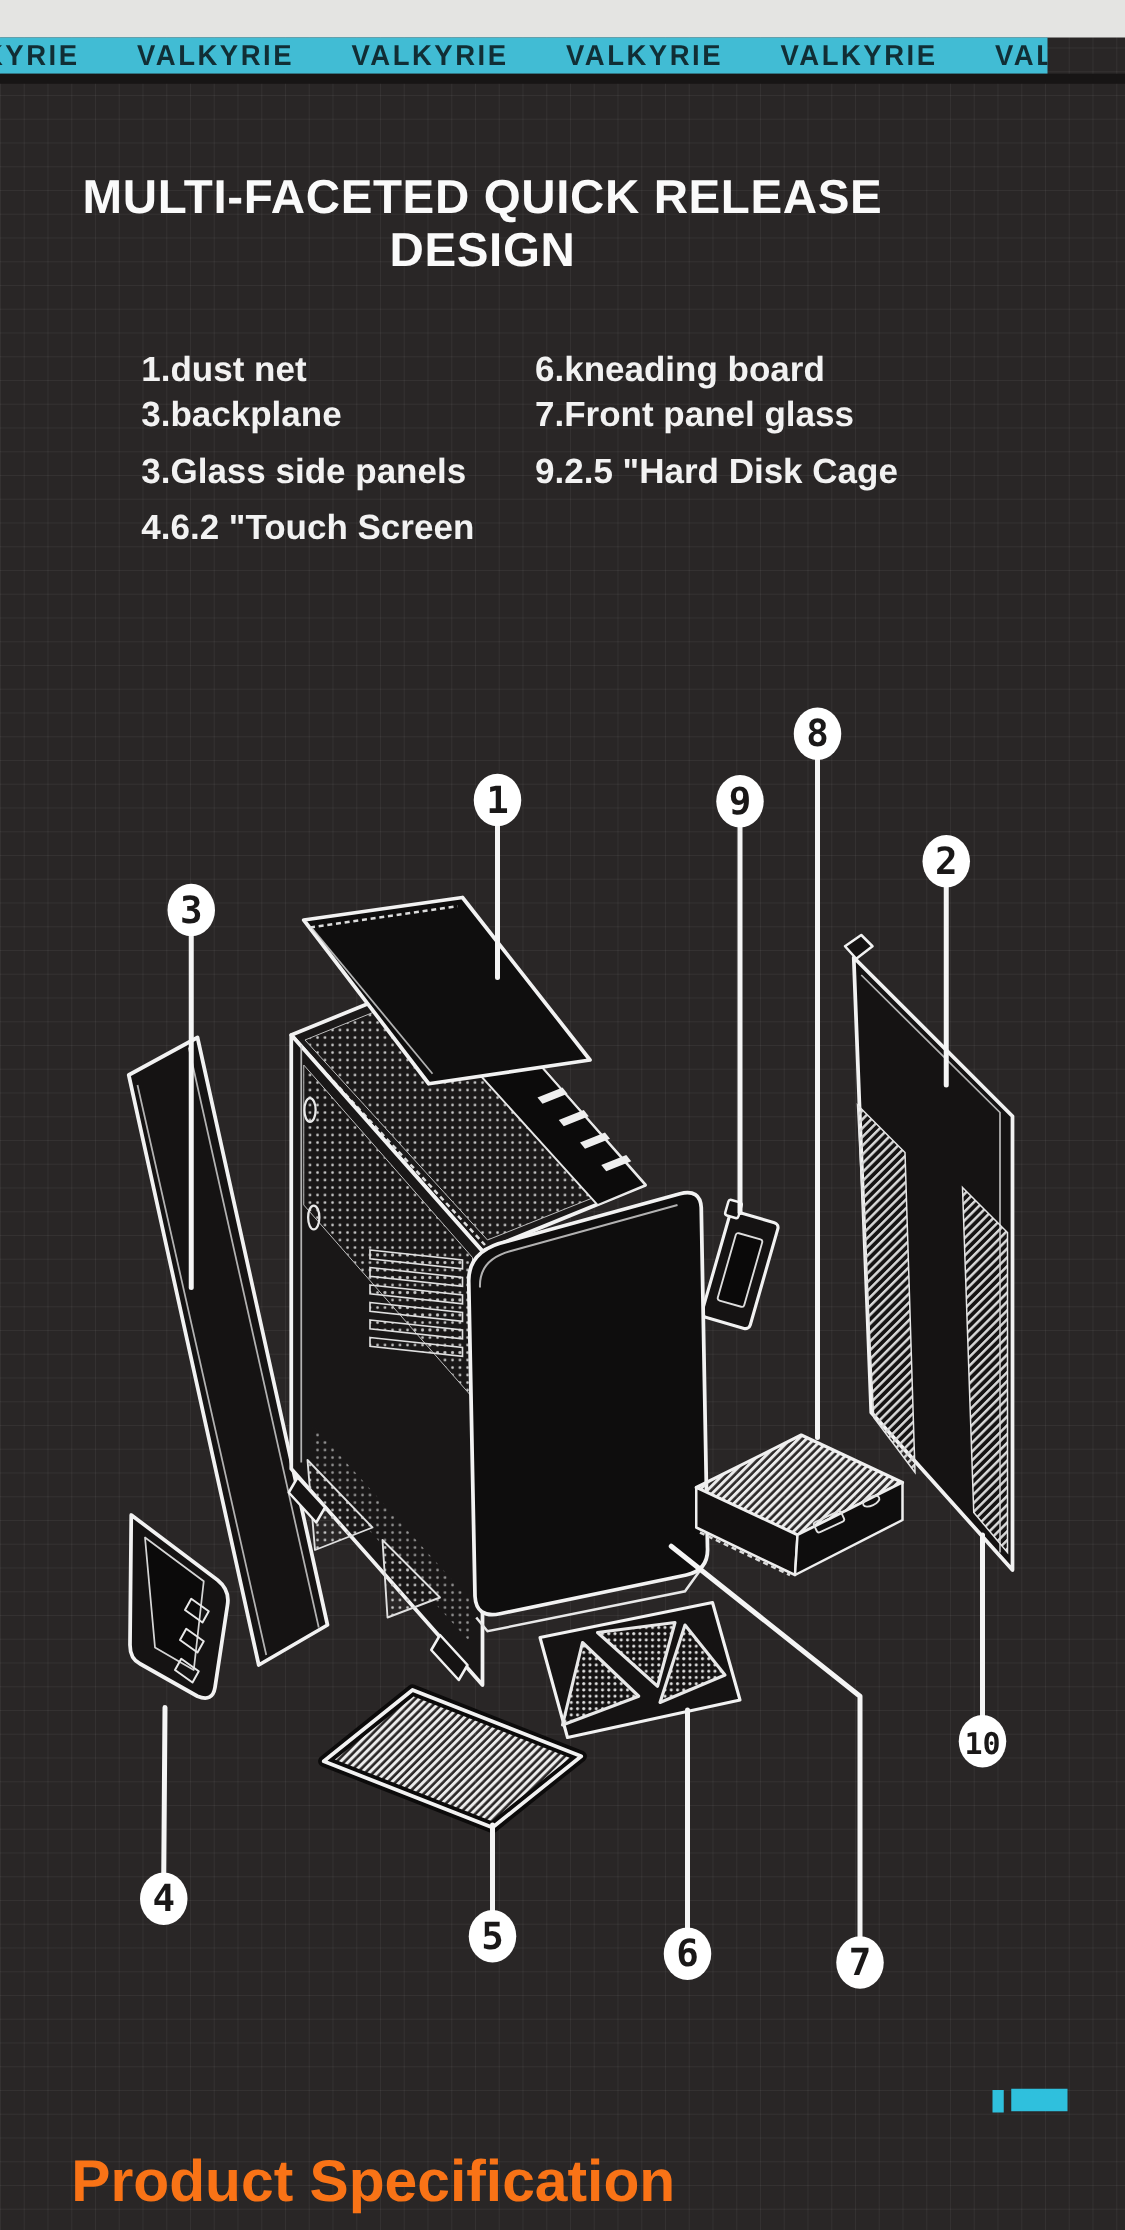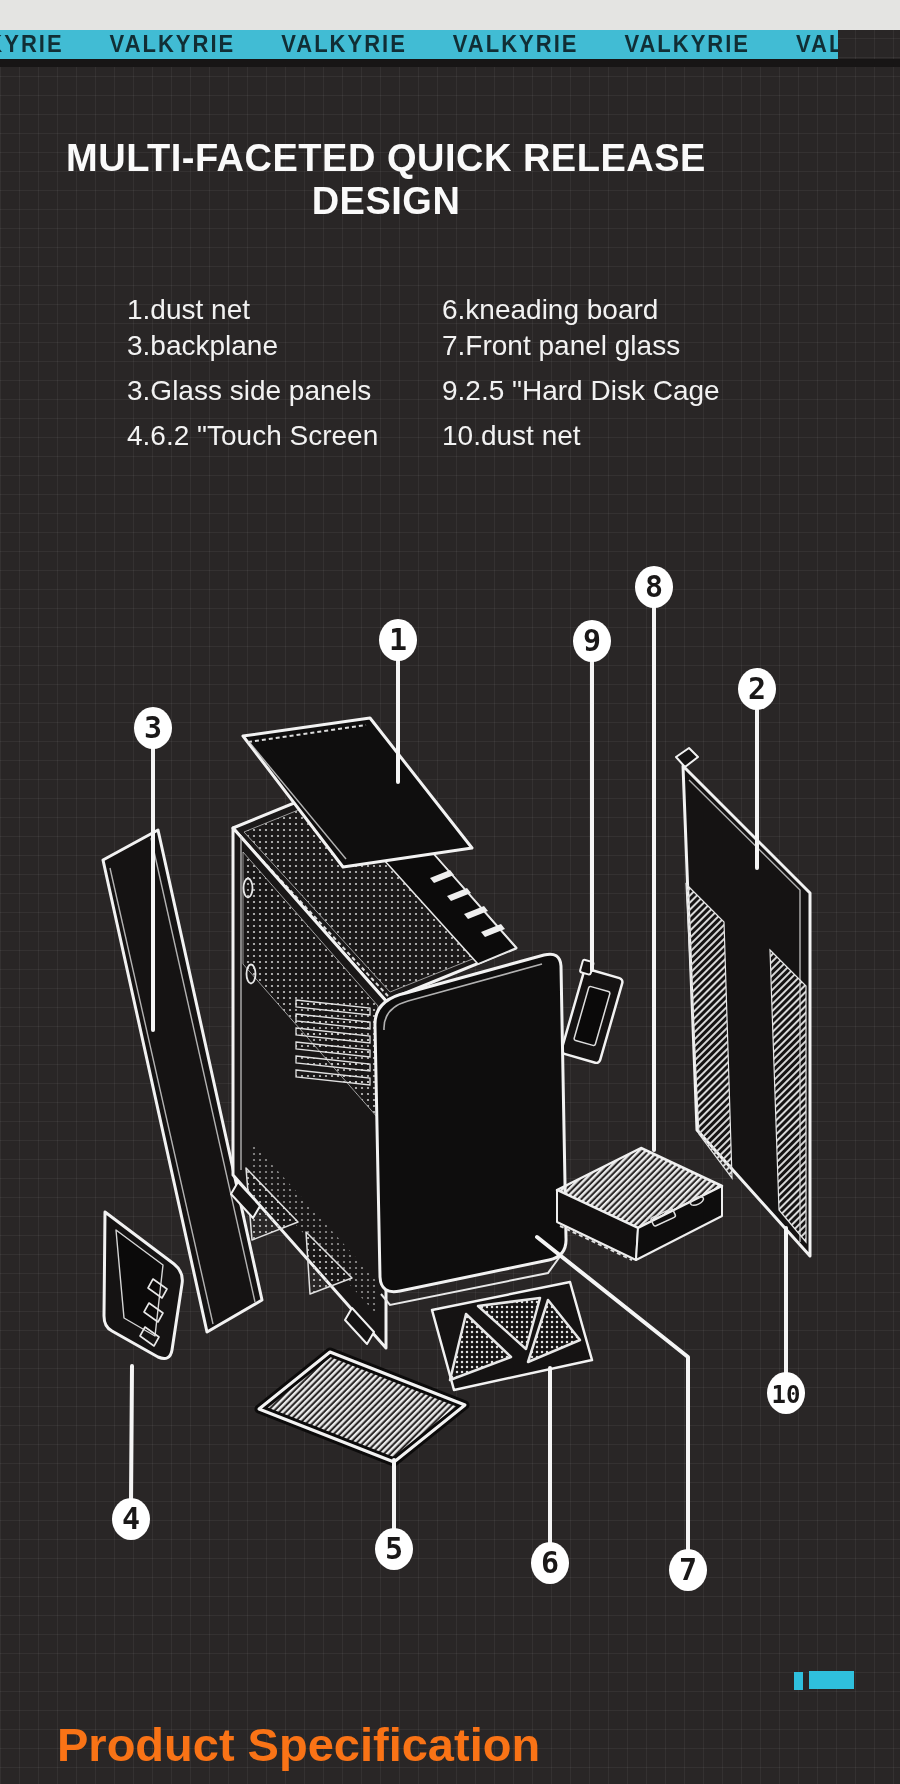--- a/index.html
+++ b/index.html
@@ -14,21 +14,21 @@
     color:#f4f4f4;
   }
   .top-strip{position:absolute;top:0;left:0;width:900px;height:30px;background:#e4e4e2;}
   .banner{position:absolute;top:30px;left:0;width:900px;height:29px;background:#41bcd4;
     display:flex;align-items:center;gap:46px;overflow:hidden;padding-left:0;margin-left:-62px;}
   .banner .brand{font-weight:800;font-size:22px;letter-spacing:2px;color:#112e35;white-space:nowrap;
     transform:scaleY(1.05);}
   .banner-shadow{position:absolute;top:59px;left:0;width:900px;height:8px;background:#171515;}
   .page-title{position:absolute;top:112px;left:0;width:772px;text-align:center;
     font-size:38px;font-weight:700;color:#fafafa;letter-spacing:.5px;}
-  ul.parts{list-style:none;margin:14px;padding:0;position:absolute;top:278px;}
+  ul.parts{list-style:none;margin:0;padding:0;position:absolute;top:278px;font-weight:bold;}
   ul.parts li{font-size:28px;line-height:36px;color:#f2f2f2;}
   ul.parts li:nth-child(n+3){margin-top:9px;}
   #parts-left{left:113px;width:300px;}
   #parts-right{left:428px;width:400px;}
   svg#diagram{position:absolute;left:0;top:0;}
   .panel{fill:#151313;stroke:#f2f2f2;stroke-width:3;stroke-linejoin:round;}
   .thin{fill:none;stroke:#cfcfcf;stroke-width:1.4;opacity:.85;}
   .dash{fill:none;stroke:#dcdcdc;stroke-width:2;stroke-dasharray:4 3;}
   .vent{fill:url(#hatch);stroke:#e6e6e6;stroke-width:1.2;}
   .meshfill{fill:url(#dots);stroke:#bdbdbd;stroke-width:.8;}
@@ -61,21 +61,20 @@
 <ul class="parts" id="parts-left">
     <li>1.dust net</li>
     <li>3.backplane</li>
     <li>3.Glass side panels</li>
     <li>4.6.2 "Touch Screen</li>
   </ul>
 <ul class="parts" id="parts-right">
     <li>6.kneading board</li>
     <li>7.Front panel glass</li>
     <li>9.2.5 "Hard Disk Cage</li>
-    <li>10.dust net</li>
   </ul>
 
 <svg id="diagram" width="900" height="1784" viewBox="0 0 900 1784">
   <defs>
     <pattern id="dots" width="6" height="6" patternUnits="userSpaceOnUse">
       <circle cx="2" cy="2" r="1.1" fill="#c9c9c9"></circle>
     </pattern>
     <pattern id="dotsD" width="5" height="5" patternUnits="userSpaceOnUse">
       <circle cx="2" cy="2" r="1.25" fill="#e0e0e0"></circle>
     </pattern>

